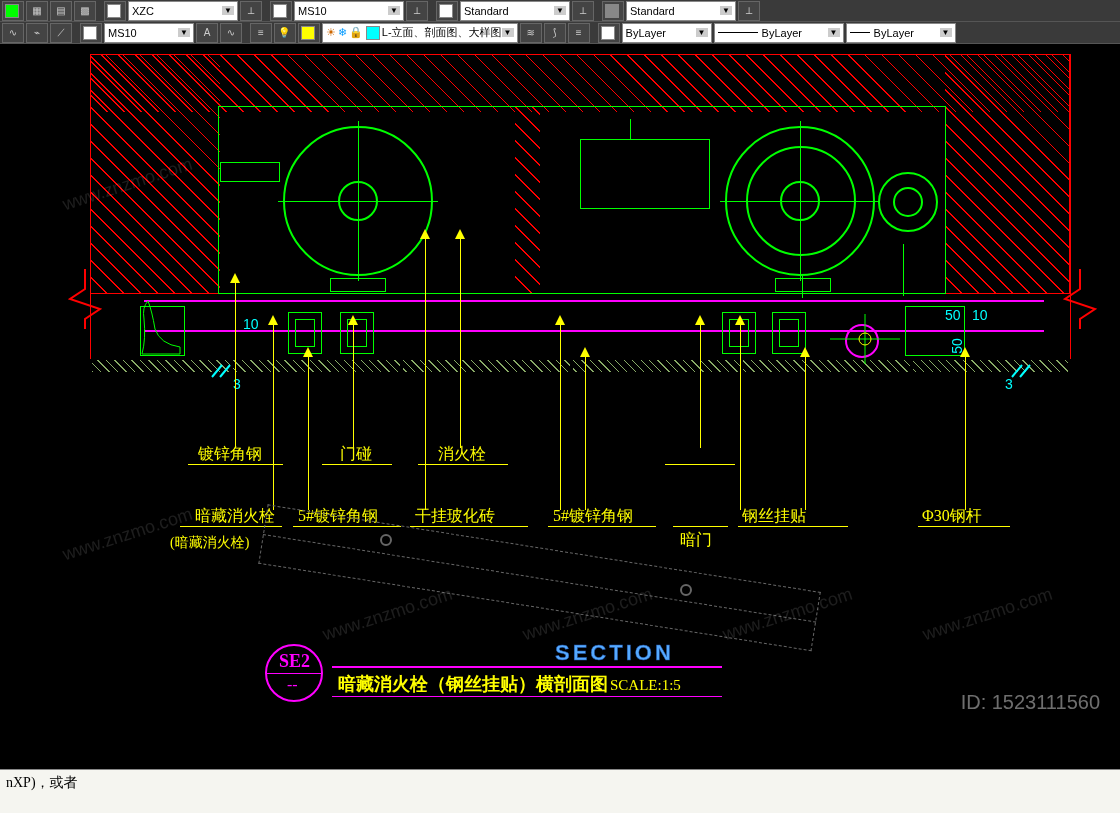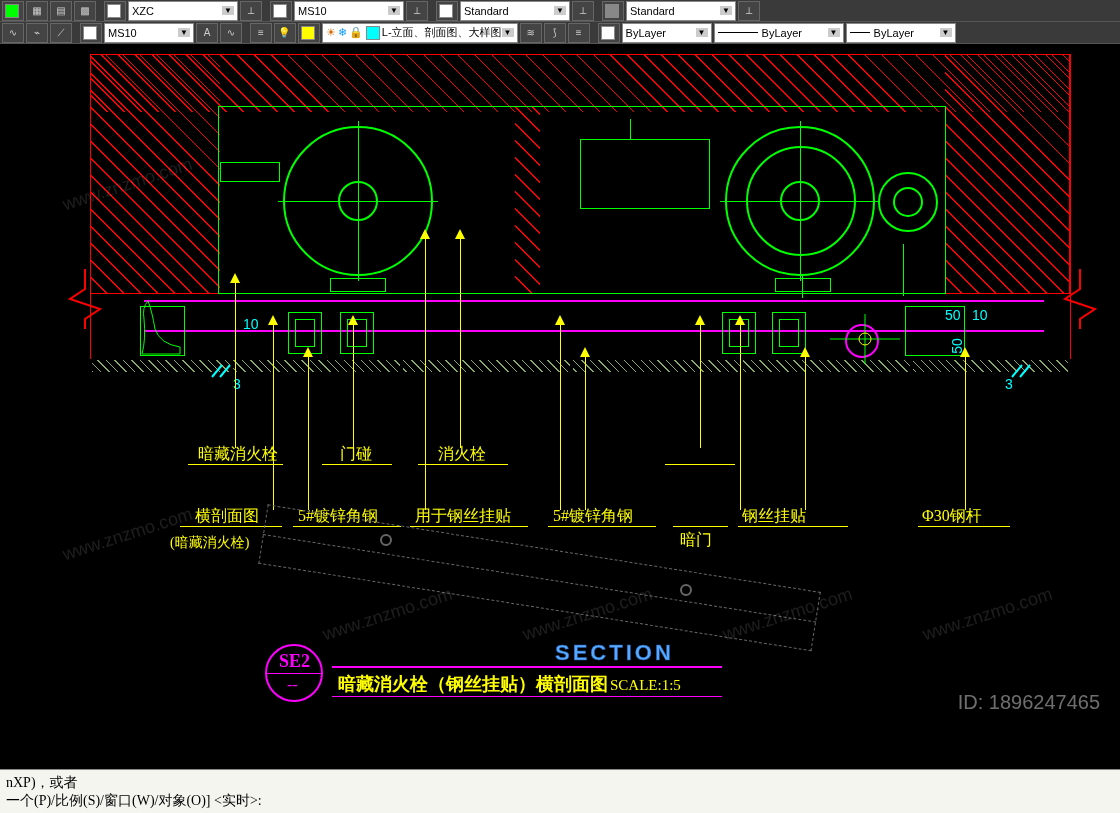--- a/index.html
+++ b/index.html
@@ -382,40 +382,40 @@
   <div class="yellow-arrow" style="left:735px;top:271px"></div>
   <div class="yellow-line" style="left:740px;top:281px;width:1px;height:185px"></div>
 
   <div class="yellow-arrow" style="left:800px;top:303px"></div>
   <div class="yellow-line" style="left:805px;top:313px;width:1px;height:153px"></div>
 
   <div class="yellow-arrow" style="left:960px;top:303px"></div>
   <div class="yellow-line" style="left:965px;top:313px;width:1px;height:153px"></div>
 
   <div class="yellow-line" style="left:188px;top:420px;width:95px;height:1px"></div>
-  <div class="yellow-text" style="left:198px;top:400px">暗藏消火栓</div>
+  <div class="yellow-text" style="left:198px;top:400px">镀锌角钢</div>
 
   <div class="yellow-line" style="left:322px;top:420px;width:70px;height:1px"></div>
   <div class="yellow-text" style="left:340px;top:400px">门碰</div>
 
   <div class="yellow-line" style="left:418px;top:420px;width:90px;height:1px"></div>
   <div class="yellow-text" style="left:438px;top:400px">消火栓</div>
 
   <div class="yellow-line" style="left:665px;top:420px;width:70px;height:1px"></div>
   <div class="yellow-text" style="left:680px;top:400px;opacity:0">暗门</div>
 
   <div class="yellow-line" style="left:180px;top:482px;width:102px;height:1px"></div>
-  <div class="yellow-text" style="left:195px;top:462px">横剖面图</div>
+  <div class="yellow-text" style="left:195px;top:462px">暗藏消火栓</div>
   <div class="yellow-text" style="left:170px;top:490px;font-size:14px">(暗藏消火栓)</div>
 
   <div class="yellow-line" style="left:293px;top:482px;width:108px;height:1px"></div>
   <div class="yellow-text" style="left:298px;top:462px">5#镀锌角钢</div>
 
   <div class="yellow-line" style="left:410px;top:482px;width:118px;height:1px"></div>
-  <div class="yellow-text" style="left:415px;top:462px">用于钢丝挂贴</div>
+  <div class="yellow-text" style="left:415px;top:462px">干挂玻化砖</div>
 
   <div class="yellow-line" style="left:548px;top:482px;width:108px;height:1px"></div>
   <div class="yellow-text" style="left:553px;top:462px">5#镀锌角钢</div>
 
   <div class="yellow-line" style="left:673px;top:482px;width:55px;height:1px"></div>
   <div class="yellow-text" style="left:680px;top:486px">暗门</div>
 
   <div class="yellow-line" style="left:738px;top:482px;width:110px;height:1px"></div>
   <div class="yellow-text" style="left:742px;top:462px">钢丝挂贴</div>
 
@@ -438,19 +438,18 @@
   <div class="green-line" style="background:#f0f;left:332px;top:652px;width:390px;height:1px"></div>
   <div class="yellow-text" style="left:610px;top:633px;font-size:15px;color:#ff0">SCALE:1:5</div>
 
   <div class="watermark" style="left:60px;top:130px">www.znzmo.com</div>
   <div class="watermark" style="left:320px;top:560px">www.znzmo.com</div>
   <div class="watermark" style="left:520px;top:560px">www.znzmo.com</div>
   <div class="watermark" style="left:720px;top:560px">www.znzmo.com</div>
   <div class="watermark" style="left:60px;top:480px">www.znzmo.com</div>
   <div class="watermark" style="left:920px;top:560px">www.znzmo.com</div>
 
-  <div class="id-label">ID: 1896247465</div>
+  <div class="id-label">ID: 1523111560</div>
 </div>
 
 <div class="commandline">
   <div>nXP)，或者</div>
-  <div>一个(P)/比例(S)/窗口(W)/对象(O)] &lt;实时&gt;:</div>
 </div>
 
 </body></html>

